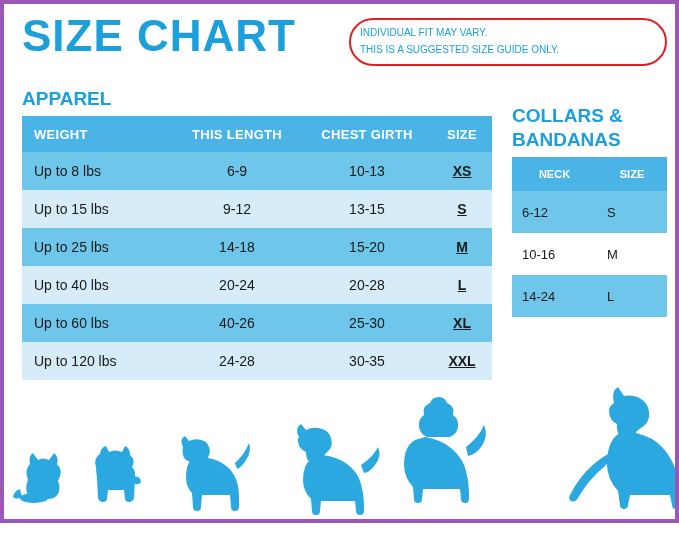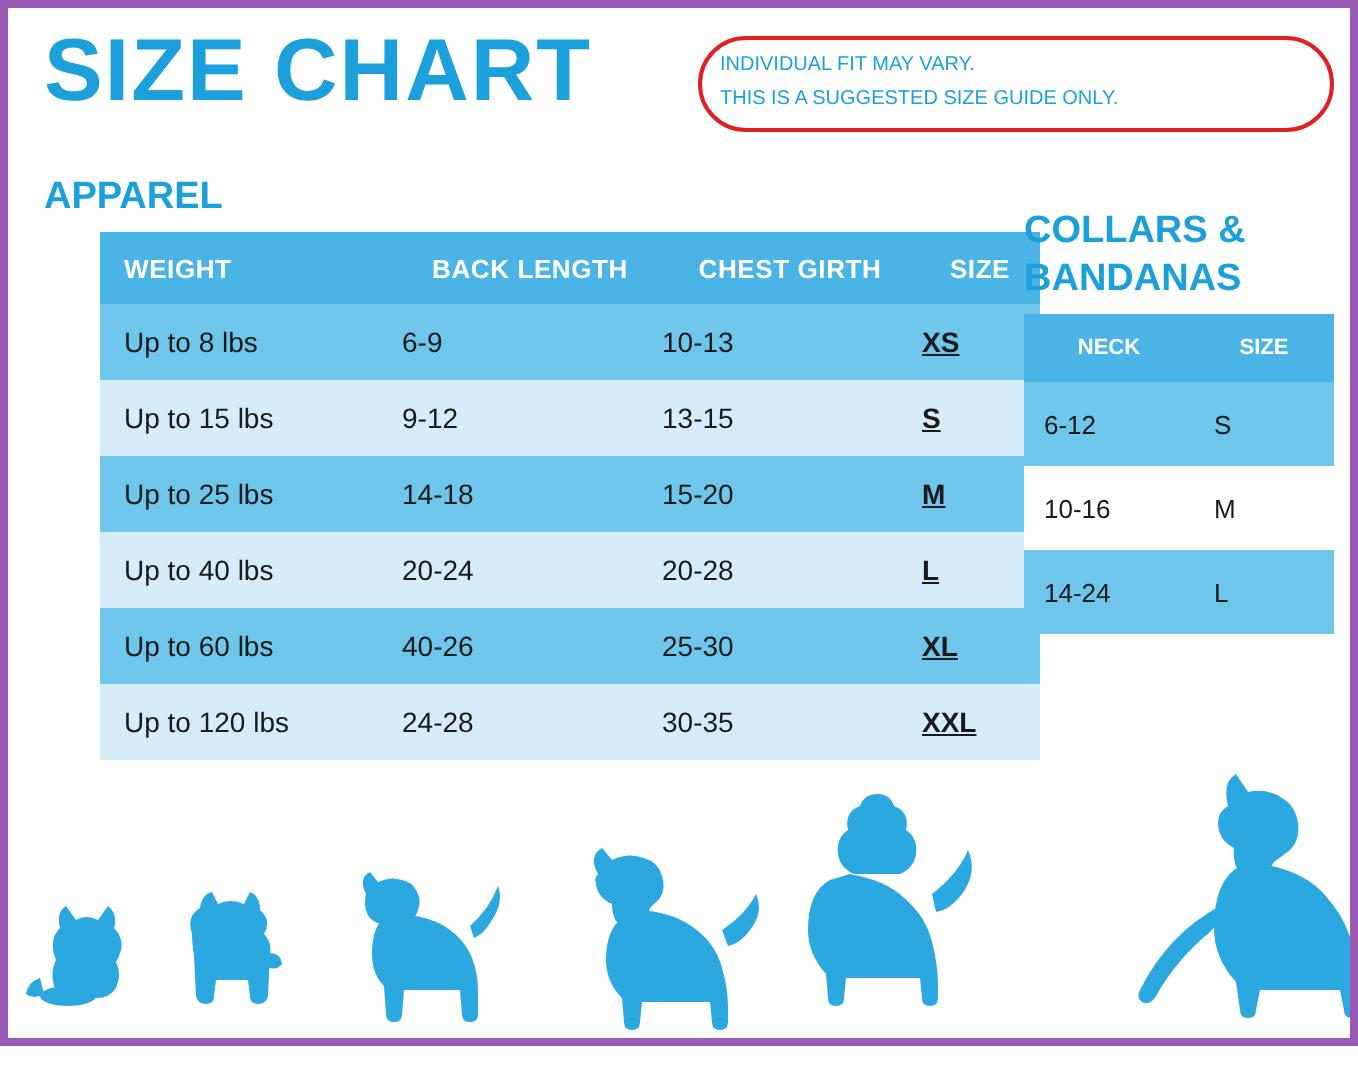--- a/index.html
+++ b/index.html
@@ -75,35 +75,35 @@
     font-family: "Liberation Sans", sans-serif;
   }
 
   
   #apparel-table {
     position: absolute;
     left: 18px;
     top: 112px;
     width: 470px;
     table-layout: fixed;
-    margin-left: 28px;
   }
   #apparel-table th {
     background: #4ab4e6;
     color: #ffffff;
     font-size: 13px;
     font-weight: bold;
     height: 34px;
     text-align: center;
     letter-spacing: 0.3px;
   }
   #apparel-table th:first-child { text-align: left; padding-left: 12px; }
   #apparel-table td {
     font-size: 14px;
     height: 36px;
+    text-align: center;
     color: #1a1a1a;
   }
   #apparel-table td:first-child {
     text-align: left;
     padding-left: 12px;
   }
   #apparel-table tbody tr.odd td { background: #6ec6ea; }
   #apparel-table tbody tr.even td { background: #d6ecf8; }
   #apparel-table td.size-col { font-weight: bold; text-decoration: underline; }
 
@@ -159,21 +159,21 @@
   <table id="apparel-table">
     <colgroup>
       <col style="width:150px">
       <col style="width:130px">
       <col style="width:130px">
       <col style="width:60px">
     </colgroup>
     <thead>
       <tr>
         <th>WEIGHT</th>
-        <th>BACK LENGTH</th>
+        <th>THIS LENGTH</th>
         <th>CHEST GIRTH</th>
         <th>SIZE</th>
       </tr>
     </thead>
     <tbody>
       <tr class="odd">
         <td>Up to 8 lbs</td>
         <td>6-9</td>
         <td>10-13</td>
         <td class="size-col">XS</td>

